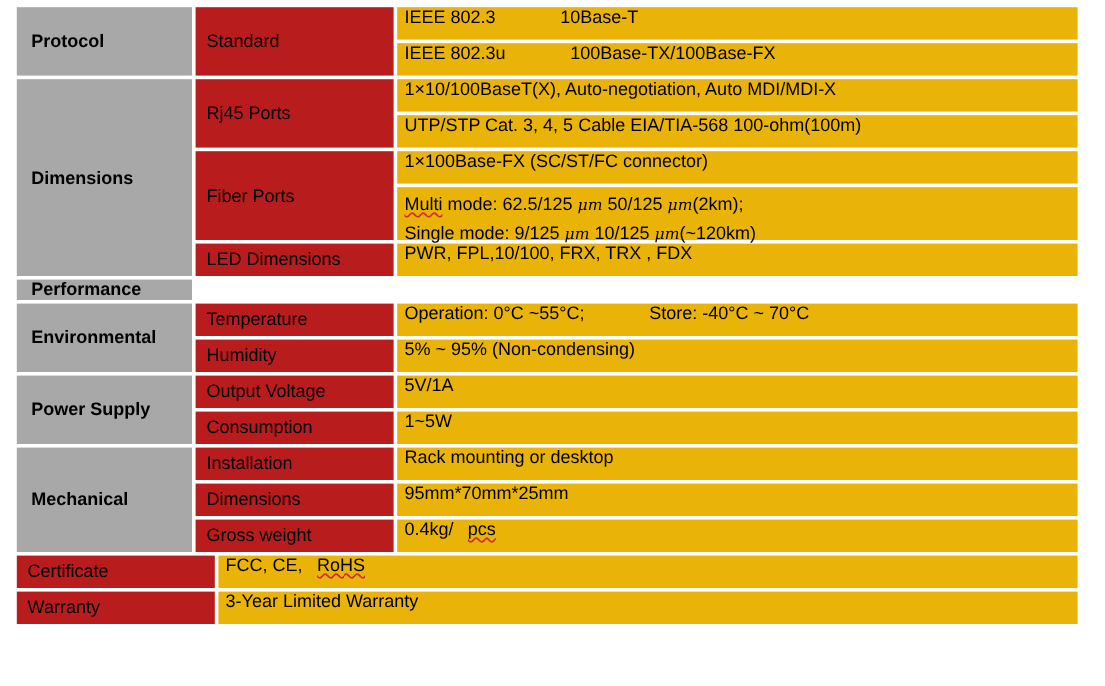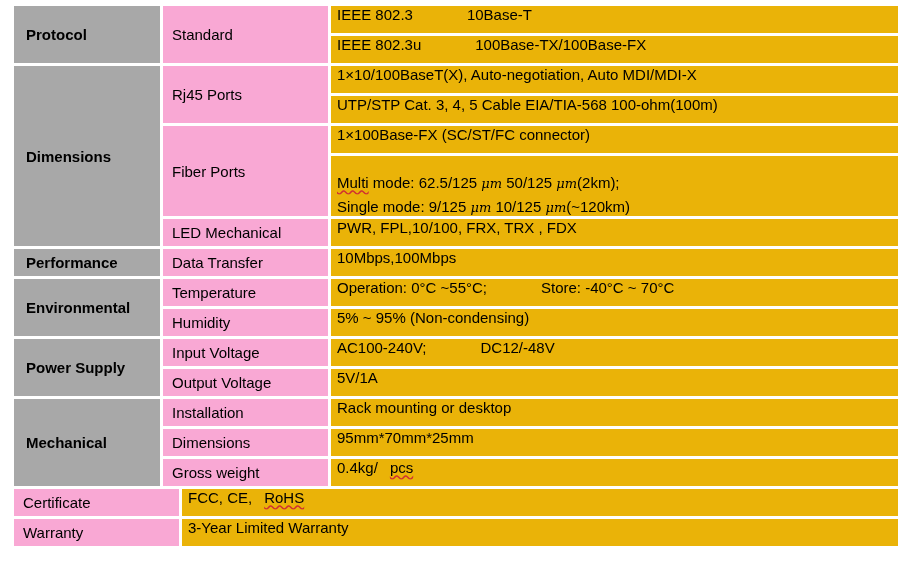--- a/index.html
+++ b/index.html
@@ -55,21 +55,21 @@
   
   .spec-row {
     display: flex;
     flex-direction: row;
     gap: 3px;
     align-items: stretch;
   }
 
   .spec-name {
     flex: 0 0 165px;
-    background: #f9a8d4;
+    background: #b91c1c;
     font-size: 15px;
     display: flex;
     align-items: center;
     padding-left: 9px;
     box-sizing: border-box;
   }
 
   .spec-values {
     flex: 1 1 auto;
     display: flex;
@@ -85,23 +85,23 @@
     display: flex;
     align-items: flex-start;
     padding-left: 6px;
     box-sizing: border-box;
     white-space: nowrap;
     gap: 12px;
   }
 
   
   .spec-value.multiline {
-    height: 60px;
+    height: 44px;
     display: block;
-    padding-top: 15px;
+    padding-top: 3px;
   }
   .spec-value.multiline .vline {
     height: 24px;
     line-height: 24px;
     white-space: nowrap;
   }
   .gap-md { display: inline-block; width: 30px; }
 
   
   .um {
@@ -154,37 +154,29 @@
           <div class="spec-name">Fiber Ports</div>
           <div class="spec-values">
             <div class="spec-value">1×100Base-FX (SC/ST/FC connector)</div>
             <div class="spec-value multiline">
               <div class="vline"><span class="misspell">Multi</span><span> mode: 62.5/125 </span><span class="um">μm</span><span> 50/125 </span><span class="um">μm</span><span>(2km);</span></div>
               <div class="vline"><span>Single</span><span> mode: 9/125 </span><span class="um">μm</span><span> 10/125 </span><span class="um">μm</span><span>(~120km)</span></div>
             </div>
           </div>
         </div>
         <div class="spec-row">
-          <div class="spec-name">LED Mechanical</div>
+          <div class="spec-name">LED Dimensions</div>
           <div class="spec-values">
             <div class="spec-value">PWR, FPL,10/100, FRX, TRX , FDX</div>
           </div>
         </div>
       </div>
     </div>
     <div class="cat-group">
       <div class="cat-label">Performance</div>
-      <div class="cat-rows">
-        <div class="spec-row">
-          <div class="spec-name">Data Transfer</div>
-          <div class="spec-values">
-            <div class="spec-value">10Mbps,100Mbps</div>
-          </div>
-        </div>
-      </div>
     </div>
     <div class="cat-group">
       <div class="cat-label">Environmental</div>
       <div class="cat-rows">
         <div class="spec-row">
           <div class="spec-name">Temperature</div>
           <div class="spec-values">
             <div class="spec-value">
               <span>Operation: 0°C ~55°C;</span>
               <span class="gap-md"></span>
@@ -197,33 +189,29 @@
           <div class="spec-values">
             <div class="spec-value">5% ~ 95% (Non-condensing)</div>
           </div>
         </div>
       </div>
     </div>
     <div class="cat-group">
       <div class="cat-label">Power Supply</div>
       <div class="cat-rows">
         <div class="spec-row">
-          <div class="spec-name">Input Voltage</div>
-          <div class="spec-values">
-            <div class="spec-value">
-              <span>AC100-240V;</span>
-              <span class="gap-md"></span>
-              <span>DC12/-48V</span>
-            </div>
-          </div>
-        </div>
-        <div class="spec-row">
           <div class="spec-name">Output Voltage</div>
           <div class="spec-values">
             <div class="spec-value">5V/1A</div>
+          </div>
+        </div>
+        <div class="spec-row">
+          <div class="spec-name">Consumption</div>
+          <div class="spec-values">
+            <div class="spec-value">1~5W</div>
           </div>
         </div>
       </div>
     </div>
     <div class="cat-group">
       <div class="cat-label">Mechanical</div>
       <div class="cat-rows">
         <div class="spec-row">
           <div class="spec-name">Installation</div>
           <div class="spec-values">

